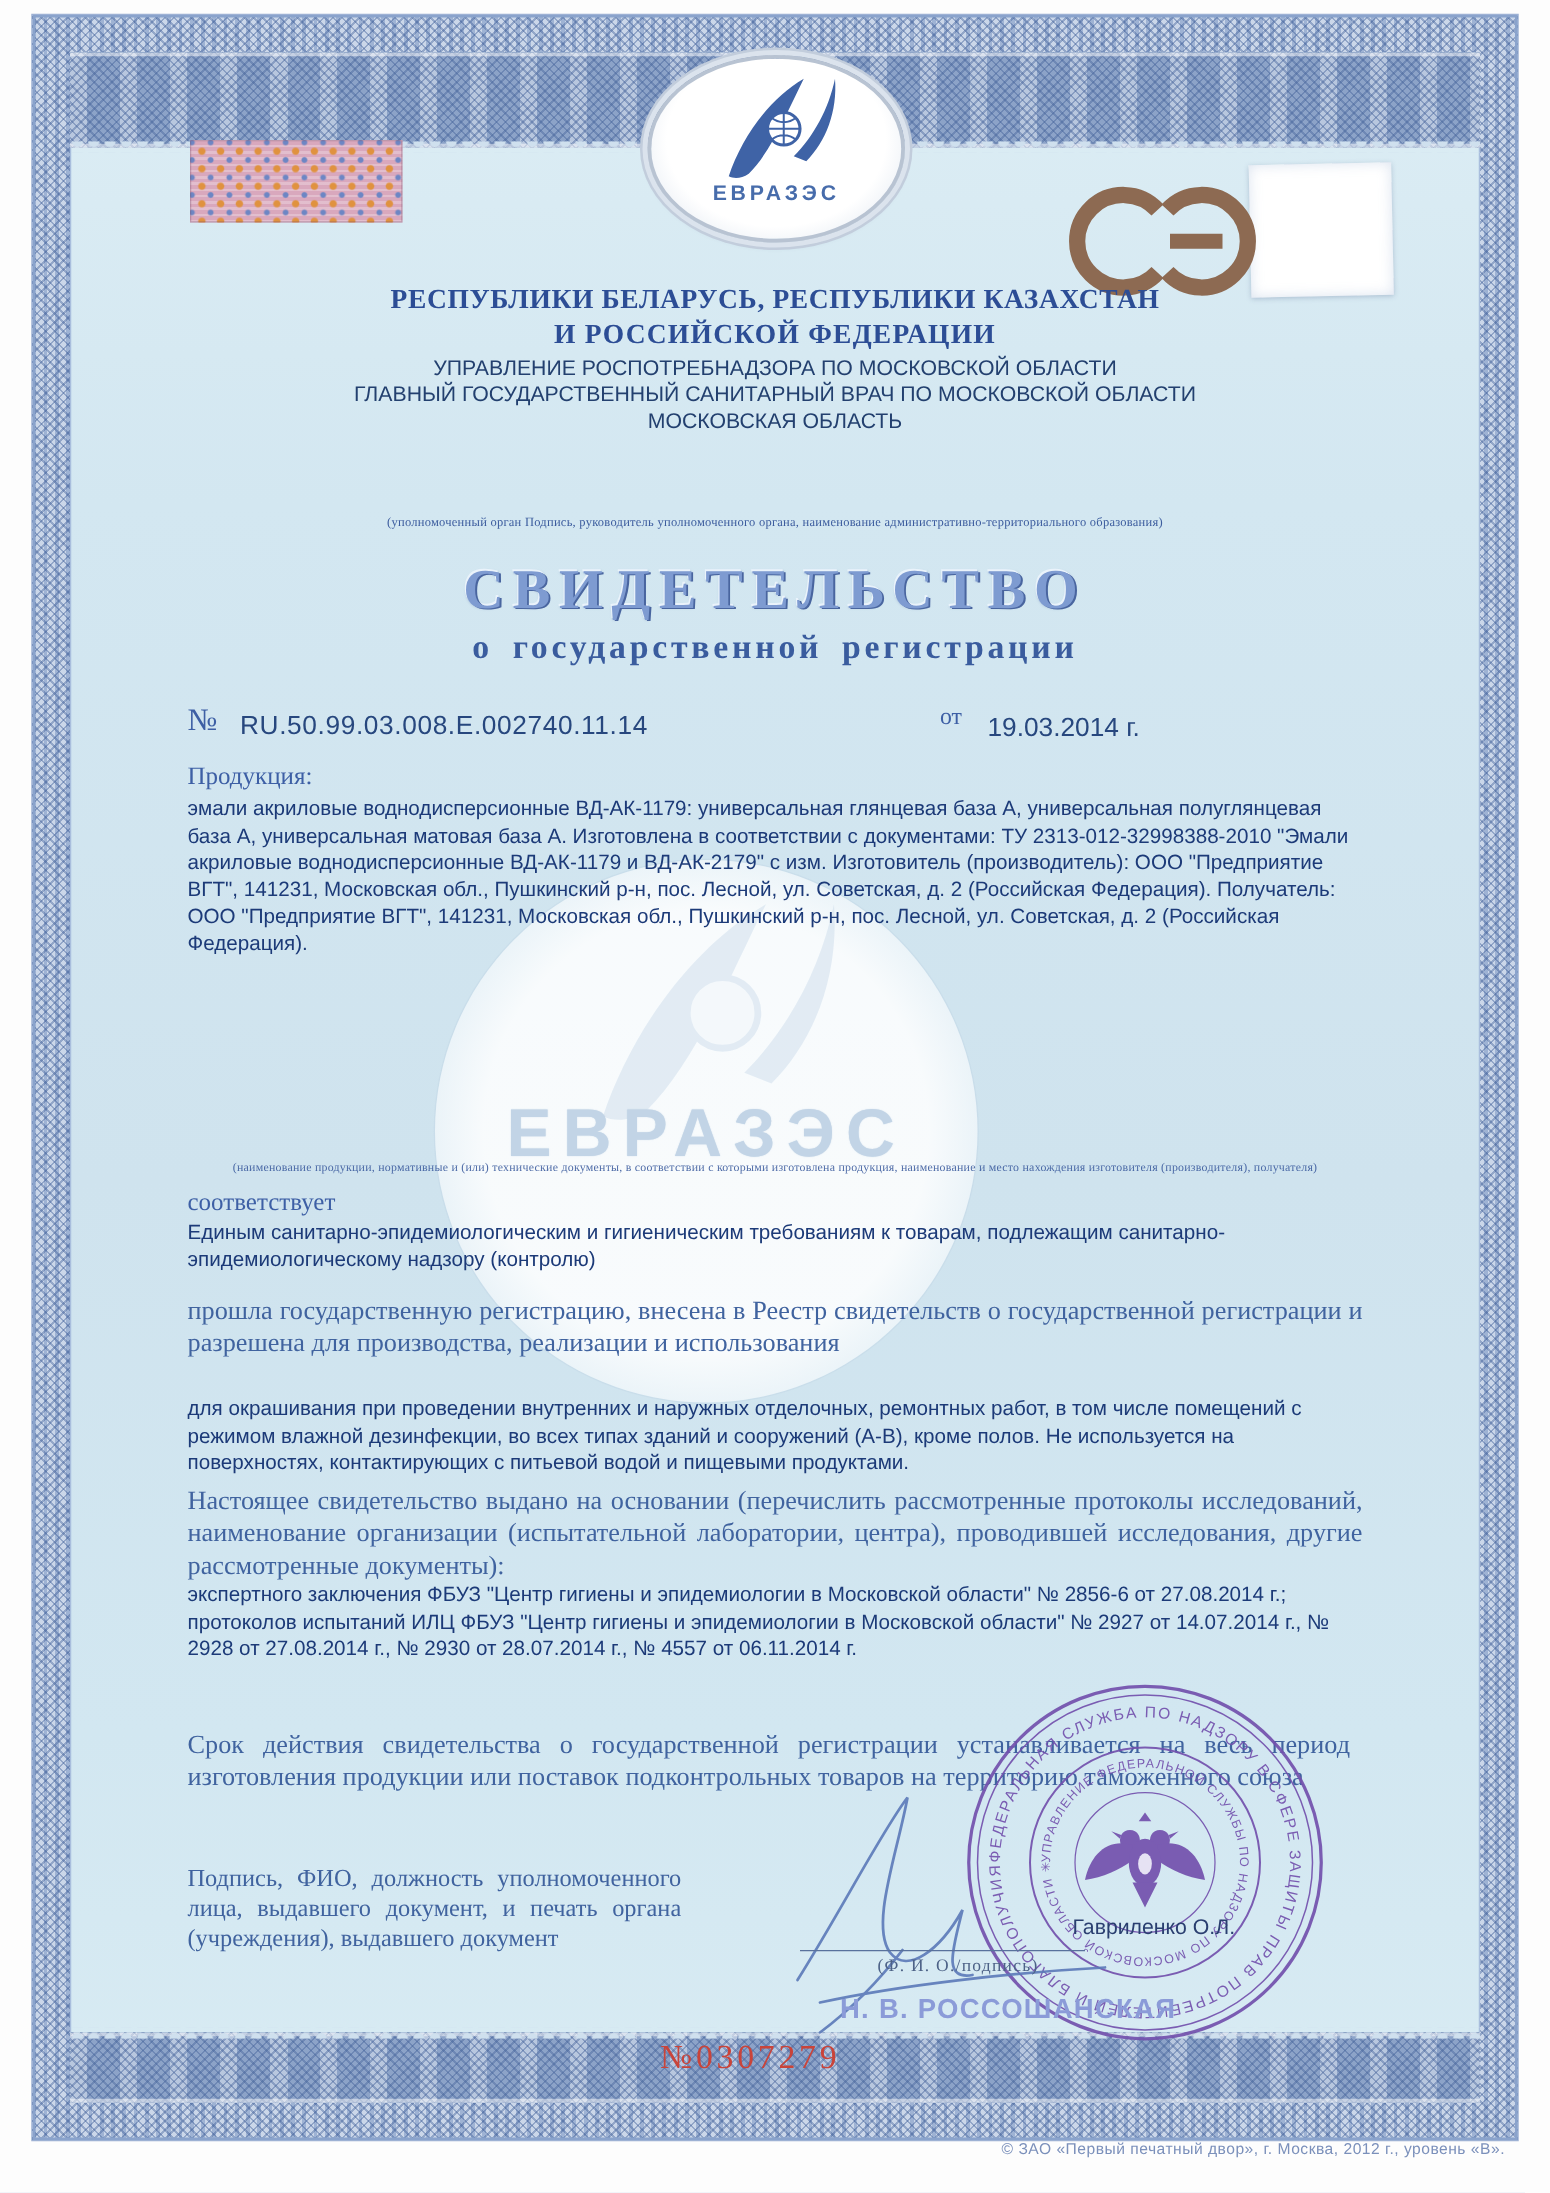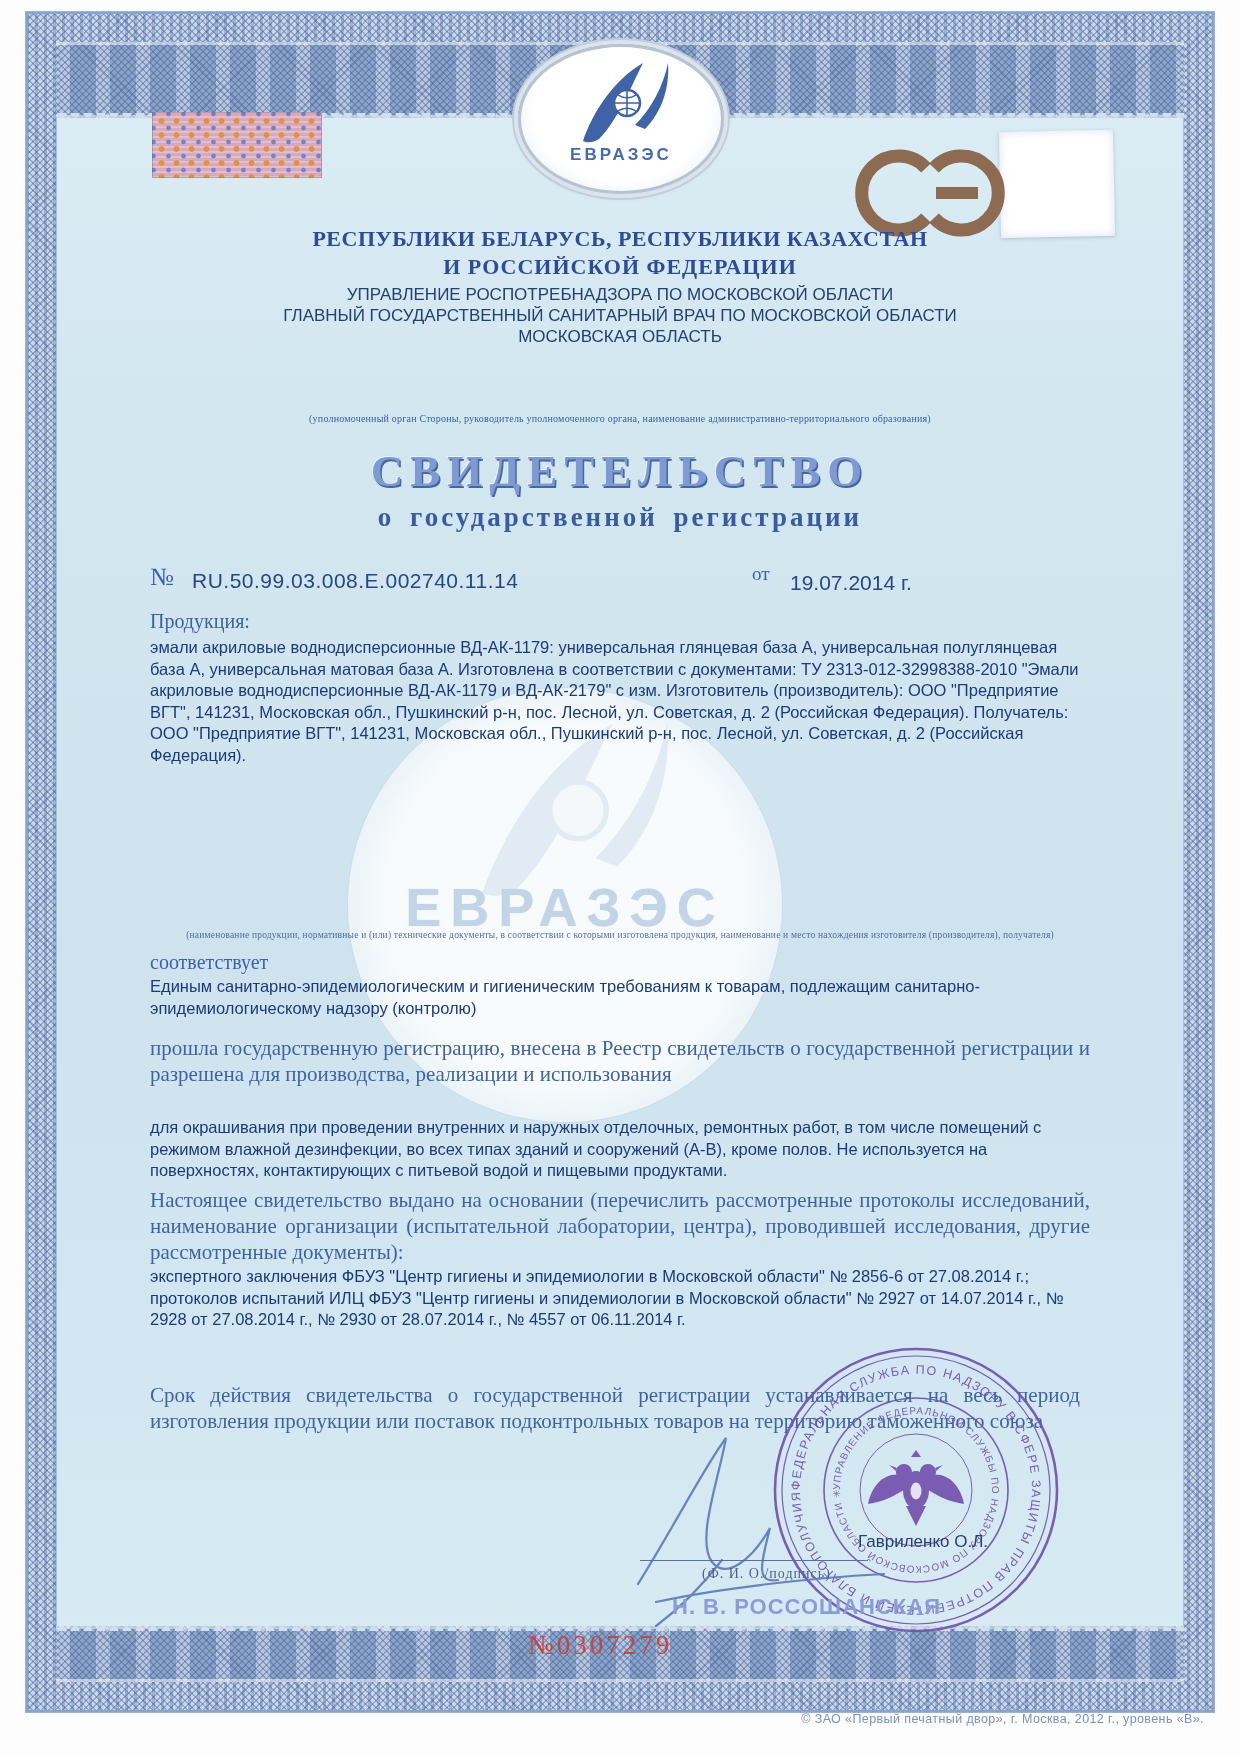--- a/index.html
+++ b/index.html
@@ -151,30 +151,30 @@
     <path d="M84,30 A37,37 0 1 1 84,80" fill="none" stroke="#8d6a52" stroke-width="13"></path>
     <path d="M86,55 H128" stroke="#8d6a52" stroke-width="12"></path>
   </svg>
   <div class="patch"></div>
 
   <div class="hdr hdr-serif h1b">РЕСПУБЛИКИ БЕЛАРУСЬ, РЕСПУБЛИКИ КАЗАХСТАН</div>
   <div class="hdr hdr-serif h1c">И РОССИЙСКОЙ ФЕДЕРАЦИИ</div>
   <div class="hdr hdr-sans h2a">УПРАВЛЕНИЕ РОСПОТРЕБНАДЗОРА ПО МОСКОВСКОЙ ОБЛАСТИ</div>
   <div class="hdr hdr-sans h2c">МОСКОВСКАЯ ОБЛАСТЬ</div>
   <div class="hdr hdr-sans h2b">ГЛАВНЫЙ ГОСУДАРСТВЕННЫЙ САНИТАРНЫЙ ВРАЧ ПО МОСКОВСКОЙ ОБЛАСТИ</div>
-  <div class="caption cap1">(уполномоченный орган Стороны, руководитель уполномоченного органа, наименование административно-территориального образования)</div>
+  <div class="caption cap1">(уполномоченный орган Подпись, руководитель уполномоченного органа, наименование административно-территориального образования)</div>
 
   <div class="title-main">СВИДЕТЕЛЬСТВО</div>
   <div class="title-sub">о государственной регистрации</div>
 
   <div class="regrow">
     <span class="no-sign">№</span>
     <span class="no-value">RU.50.99.03.008.E.002740.11.14</span>
     <span class="ot-label">от</span>
-    <span class="date-value">19.07.2014 г.</span>
+    <span class="date-value">19.03.2014 г.</span>
   </div>
 
   <div class="serif-lead" style="top:610px;">Продукция:</div>
   <div class="sans-block" style="top:637px;">эмали акриловые воднодисперсионные ВД-АК-1179: универсальная глянцевая база А, универсальная полуглянцевая база А, универсальная матовая база А. Изготовлена в соответствии с документами: ТУ 2313-012-32998388-2010 "Эмали акриловые воднодисперсионные ВД-АК-1179 и ВД-АК-2179" с изм. Изготовитель (производитель): ООО "Предприятие ВГТ", 141231, Московская обл., Пушкинский р-н, пос. Лесной, ул. Советская, д. 2 (Российская Федерация).  Получатель: ООО "Предприятие ВГТ", 141231, Московская обл., Пушкинский р-н, пос. Лесной, ул. Советская, д. 2 (Российская Федерация).</div>
   <div class="caption cap2">(наименование продукции, нормативные и (или) технические документы, в соответствии с которыми изготовлена продукция, наименование и место нахождения изготовителя (производителя), получателя)</div>
 
   <div class="watermark">
     <div class="circle"></div>
     <svg width="250" height="200" viewBox="0 0 104 92">
       <path d="M14,86 C24,56 46,24 74,8 C60,36 48,66 30,84 C24,88 18,88 14,86 Z" fill="#b9cfe4"></path>
@@ -188,20 +188,21 @@
   <div class="sans-block" style="top:976px;">Единым санитарно-эпидемиологическим и гигиеническим требованиям к товарам, подлежащим санитарно-эпидемиологическому надзору (контролю)</div>
 
   <div class="serif-block" style="top:1035px;">прошла государственную регистрацию, внесена в Реестр свидетельств о государственной регистрации и разрешена для производства, реализации и использования</div>
   <div class="sans-block" style="top:1117px;">для окрашивания при проведении внутренних и наружных отделочных, ремонтных работ, в том числе помещений с режимом влажной дезинфекции, во всех типах зданий и сооружений (А-В), кроме полов. Не используется на поверхностях, контактирующих с питьевой водой и пищевыми продуктами.</div>
 
   <div class="serif-block" style="top:1187px;">Настоящее свидетельство выдано на основании (перечислить рассмотренные протоколы исследований, наименование организации (испытательной лаборатории, центра), проводившей исследования, другие рассмотренные документы):</div>
   <div class="sans-block" style="top:1266px;">экспертного заключения ФБУЗ "Центр гигиены и эпидемиологии в Московской области" № 2856-6 от 27.08.2014 г.; протоколов испытаний ИЛЦ ФБУЗ "Центр гигиены и эпидемиологии в Московской области" № 2927 от 14.07.2014 г., № 2928 от 27.08.2014 г., № 2930 от 28.07.2014 г., № 4557 от 06.11.2014 г.</div>
 
   <div class="serif-block" style="top:1382px;width:930px;">Срок действия свидетельства о государственной регистрации устанавливается на весь период изготовления продукции или поставок подконтрольных товаров на территорию таможенного союза</div>
 
+  <div class="serif-block" style="top:1492px;width:395px;font-size:19.5px;line-height:24px;">Подпись, ФИО, должность уполномоченного лица, выдавшего документ, и печать органа (учреждения), выдавшего документ</div>
 
   <svg class="sig-svg" width="320" height="215" viewBox="0 0 320 215">
     <g fill="none" stroke="#5b79b8" stroke-width="2.2" stroke-linecap="round" opacity=".9">
       <path d="M38,172 C72,118 106,52 126,26 C118,70 96,128 112,150 C126,168 152,148 170,116 C162,148 154,172 178,168"></path>
       <path d="M56,190 C120,176 210,166 284,162"></path>
       <path d="M122,148 C96,182 72,202 56,214"></path>
     </g>
   </svg>
   <div class="sig-line"></div>
   <div class="sig-caption">(Ф. И. О./подпись)</div>

